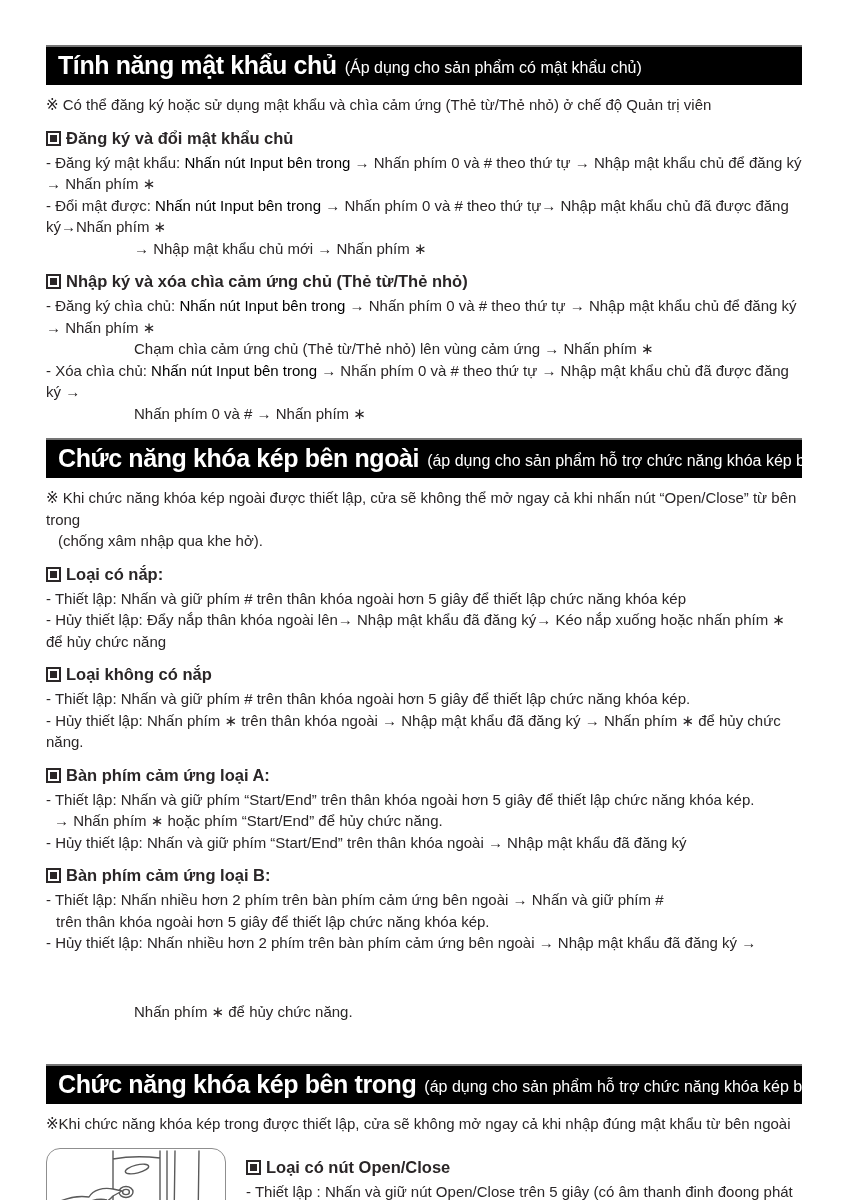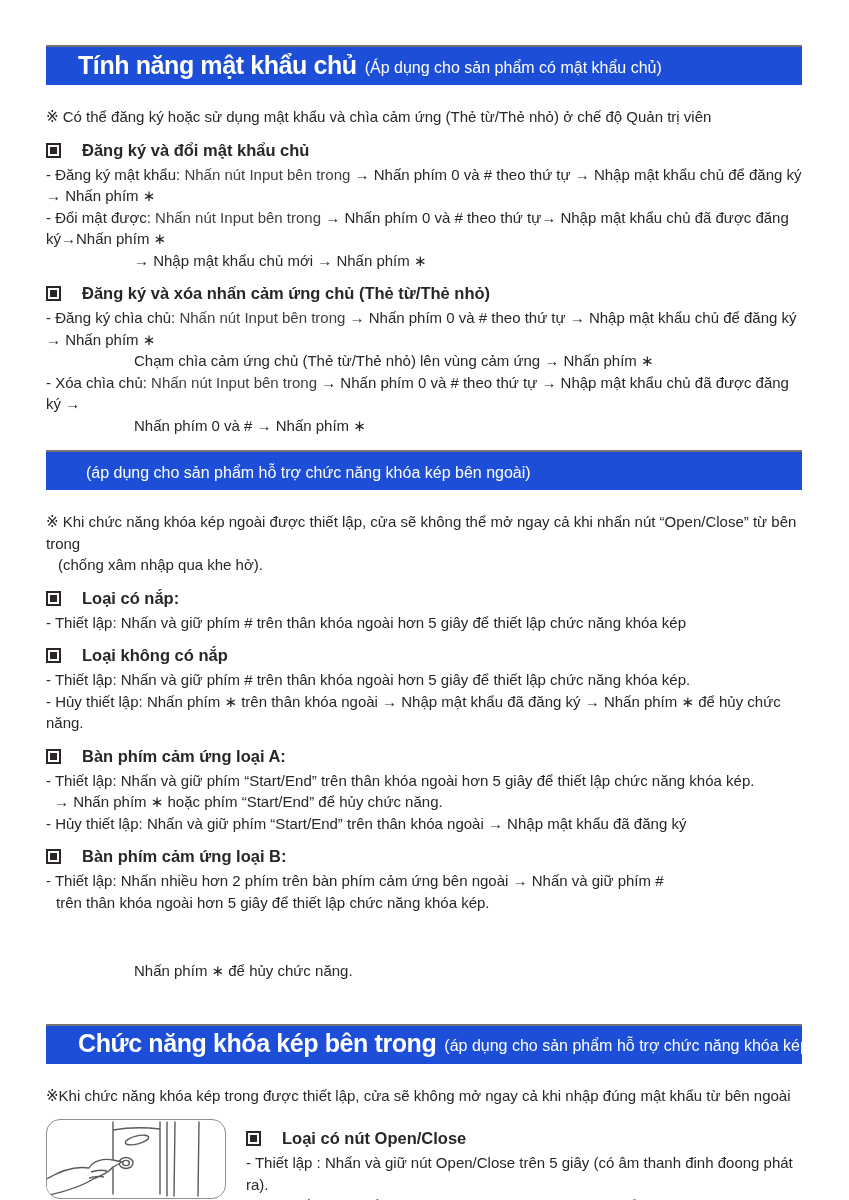--- a/index.html
+++ b/index.html
@@ -6,52 +6,52 @@
   html,body { background:#ffffff; }
   body {
     width: 849px; height: 1200px;
     font-family: "Liberation Sans", "DejaVu Sans", sans-serif;
     color: #2a2627;
     overflow: hidden;
   }
   .page { padding: 45px 47px 0 46px; }
 
   .bar {
-    background: #1d4ed8;
+    background: #000000;
     border-top: 2px solid #757575;
     color: #fff;
     height: 40px;
     display: flex; align-items: center;
-    padding: 0 10px 2px 32px;
+    padding: 0 10px 2px 12px;
   }
   .bar-title { font-size: 25px; font-weight: bold; letter-spacing: -0.4px; white-space: nowrap; }
   .bar-sub { font-size: 16px; margin-left: 8px; padding-top: 5px; white-space: nowrap; }
 
   section + section { margin-top: 14px; }
   section.gap-lg { margin-top: 42px; }
 
-  .note { margin-top: 21px; }
+  .note { margin-top: 9px; }
   .note .tline { font-size: 15px; line-height: 21.5px; }
 
   .subsection { margin-top: 11px; }
   .subhead {
-    display: flex; align-items: center; gap: 21px;
+    display: flex; align-items: center; gap: 5px;
     font-size: 16.5px; font-weight: bold;
     margin: 13px 0 4px 0;
   }
   .sq {
     width: 15px; height: 15px; flex: none;
     border: 2px solid #2a2627;
     display: inline-flex; align-items: center; justify-content: center;
     background: #fff;
   }
   .sq::before { content: ""; width: 7px; height: 7px; background: #2a2627; display: block; }
 
   .tline { font-size: 15px; line-height: 21.5px; }
-  .red { color: #404040; }
+  .red { color: #000000; }
 
   .row { display: flex; gap: 20px; margin-top: 13px; align-items: flex-start; }
   .row .subs { flex: 1; }
   .row .subsection { margin-top: 0; }
   .row .subhead { margin-top: 10px; }
 
   .figbox {
     flex: none;
     border: 1.5px solid #8f8f8f;
     border-radius: 14px;
@@ -81,48 +81,50 @@
           </div>
           <div>
             <div class="tline"><span>- Đăng ký mật khẩu: </span><span class="red">Nhấn nút Input bên trong</span><span> → Nhấn phím 0 và # theo thứ tự → Nhập mật khẩu chủ để đăng ký → Nhấn phím ∗</span></div>
             <div class="tline"><span>- Đổi mật được: </span><span class="red">Nhấn nút Input bên trong</span><span> → Nhấn phím 0 và # theo thứ tự→ Nhập mật khẩu chủ đã được đăng ký→Nhấn phím ∗</span></div>
             <div class="tline" style="padding-left: 88px;"><span>→ Nhập mật khẩu chủ mới →  Nhấn phím ∗</span></div>
           </div>
         </div>
         <div class="subsection">
           <div class="subhead">
             <span class="sq"></span>
-            <span>Đăng ký và xóa nhấn cảm ứng chủ (Thẻ từ/Thẻ nhỏ)</span>
+            <span>Nhập ký và xóa chìa cảm ứng chủ (Thẻ từ/Thẻ nhỏ)</span>
           </div>
           <div>
             <div class="tline"><span>- Đăng ký chìa chủ: </span><span class="red">Nhấn nút Input bên trong</span><span>  → Nhấn phím 0 và # theo thứ tự → Nhập mật khẩu chủ để đăng ký → Nhấn phím ∗</span></div>
             <div class="tline" style="padding-left: 88px;"><span>Chạm chìa cảm ứng chủ (Thẻ từ/Thẻ nhỏ) lên vùng cảm ứng → Nhấn phím ∗</span></div>
             <div class="tline"><span>- Xóa chìa chủ: </span><span class="red">Nhấn nút Input bên trong</span><span> → Nhấn phím 0 và # theo thứ tự → Nhập mật khẩu chủ đã được đăng ký →</span></div>
             <div class="tline" style="padding-left: 88px;"><span>Nhấn phím 0 và # → Nhấn phím ∗</span></div>
           </div>
         </div>
       </div>
   </section>
 
   <section>
     <div class="bar">
+      <span class="bar-title">Chức năng khóa kép bên ngoài</span>
       <span class="bar-sub">(áp dụng cho sản phẩm hỗ trợ chức năng khóa kép bên ngoài)</span>
     </div>
     <div class="note">
         <div class="tline"><span>※ Khi chức năng khóa kép ngoài được thiết lập, cửa sẽ không thể mở ngay cả khi nhấn nút “Open/Close” từ bên trong</span></div>
         <div class="tline" style="padding-left: 12px;"><span>(chống xâm nhập qua khe hở).</span></div>
       </div>
     <div class="subs">
         <div class="subsection">
           <div class="subhead">
             <span class="sq"></span>
             <span>Loại có nắp:</span>
           </div>
           <div>
             <div class="tline"><span>- Thiết lập: Nhấn và giữ phím # trên thân khóa ngoài hơn 5 giây để thiết lập chức năng khóa kép</span></div>
+            <div class="tline"><span>- Hủy thiết lập: Đẩy nắp thân khóa ngoài lên→ Nhập mật khẩu đã đăng ký→ Kéo nắp xuống hoặc nhấn phím ∗ để hủy chức năng</span></div>
           </div>
         </div>
         <div class="subsection">
           <div class="subhead">
             <span class="sq"></span>
             <span>Loại không có nắp</span>
           </div>
           <div>
             <div class="tline"><span>- Thiết lập: Nhấn và giữ phím # trên thân khóa ngoài hơn 5 giây để thiết lập chức năng khóa kép.</span></div>
             <div class="tline"><span>- Hủy thiết lập: Nhấn phím ∗ trên thân khóa ngoài → Nhập mật khẩu đã đăng ký → Nhấn phím ∗ để hủy chức năng.</span></div>
@@ -140,20 +142,21 @@
           </div>
         </div>
         <div class="subsection">
           <div class="subhead">
             <span class="sq"></span>
             <span>Bàn phím cảm ứng loại B:</span>
           </div>
           <div>
             <div class="tline"><span>- Thiết lập: Nhấn nhiều hơn 2 phím trên bàn phím cảm ứng bên ngoài → Nhấn và giữ phím #</span></div>
             <div class="tline" style="padding-left: 10px;"><span>trên thân khóa ngoài hơn 5 giây để thiết lập chức năng khóa kép.</span></div>
+            <div class="tline"><span>- Hủy thiết lập: Nhấn nhiều hơn 2 phím trên bàn phím cảm ứng bên ngoài → Nhập mật khẩu đã đăng ký →</span></div>
             <div class="tline" style="padding-left: 88px; margin-top: 47px;"><span>Nhấn phím ∗ để hủy chức năng.</span></div>
           </div>
         </div>
       </div>
   </section>
 
   <section class="gap-lg">
     <div class="bar">
       <span class="bar-title">Chức năng khóa kép bên trong</span>
       <span class="bar-sub">(áp dụng cho sản phẩm hỗ trợ chức năng khóa kép bên trong)</span>

